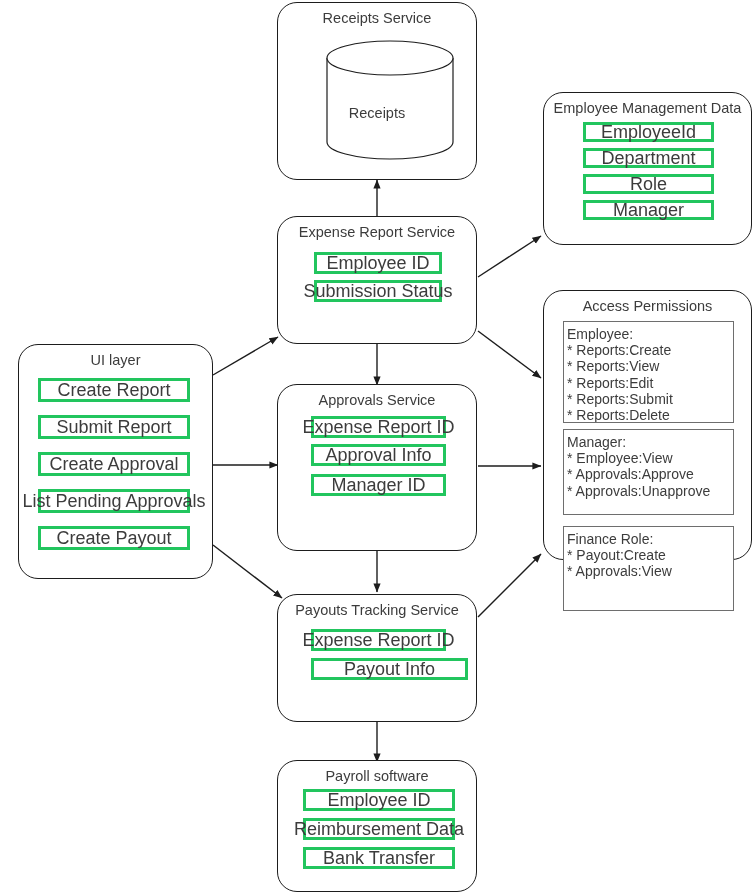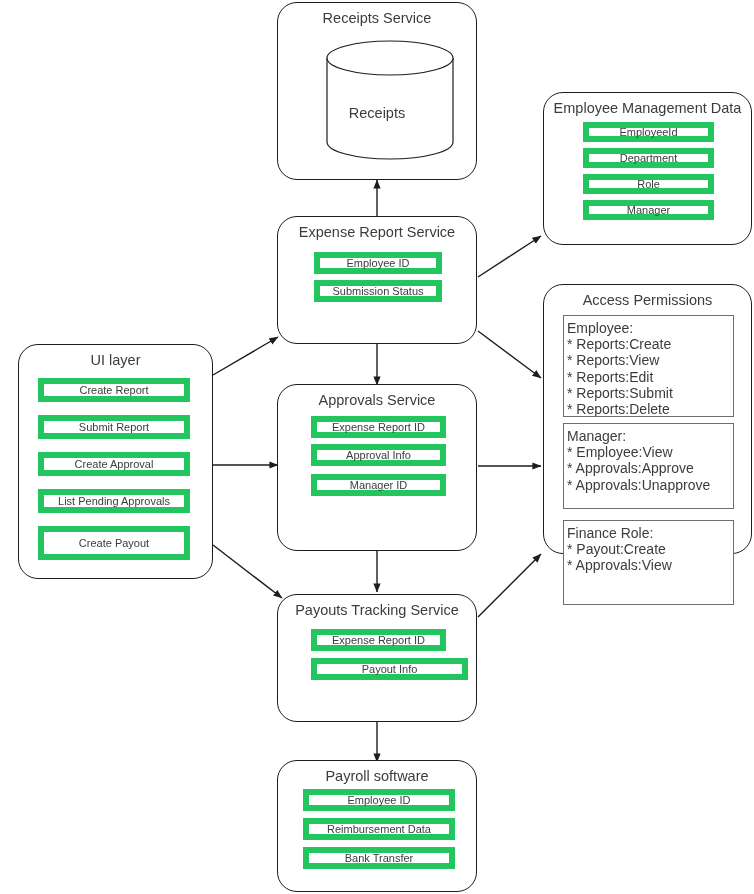--- a/index.html
+++ b/index.html
@@ -38,24 +38,24 @@
     left: 0;
     right: 0;
     text-align: center;
     font-size: 14.5px;
     color: #3c3c3c;
     white-space: nowrap;
   }
   .field {
     position: absolute;
     box-sizing: border-box;
-    border: 6px solid #22c55e;
+    border: 3px solid #22c55e;
     background: #ffffff;
     text-align: center;
-    font-size: 11px;
+    font-size: 18px;
     color: #3c3c3c;
     line-height: 1;
     display: flex;
     align-items: center;
     justify-content: center;
     white-space: nowrap;
   }
   .perm-block {
     position: absolute;
     box-sizing: border-box;
@@ -151,21 +151,21 @@
     <div class="field" style="left:39px; top:81px; width:131px; height:20px;">Role</div>
     <div class="field" style="left:39px; top:107px; width:131px; height:20px;">Manager</div>
   </div>
 
   <div class="node" style="left:277px; top:216px; width:200px; height:128px;">
     <div class="node-title" style="top:7px;">Expense Report Service</div>
     <div class="field" style="left:36px; top:35px; width:128px; height:22px;">Employee ID</div>
     <div class="field" style="left:36px; top:63px; width:128px; height:22px;">Submission Status</div>
   </div>
 
-  <div class="node" style="left:543px; top:284px; width:209px; height:270px;">
+  <div class="node" style="left:543px; top:290px; width:209px; height:270px;">
     <div class="node-title" style="top:7px;">Access Permissions</div>
     <div class="perm-block" style="left:19px; top:30px; width:171px; height:102px;">Employee:
 * Reports:Create
 * Reports:View
 * Reports:Edit
 * Reports:Submit
 * Reports:Delete</div>
     <div class="perm-block" style="left:19px; top:138px; width:171px; height:86px;">Manager:
 * Employee:View
 * Approvals:Approve
@@ -174,21 +174,21 @@
 * Payout:Create
 * Approvals:View</div>
   </div>
 
   <div class="node" style="left:18px; top:344px; width:195px; height:235px;">
     <div class="node-title" style="top:7px;">UI layer</div>
     <div class="field" style="left:19px; top:33px; width:152px; height:24px;">Create Report</div>
     <div class="field" style="left:19px; top:70px; width:152px; height:24px;">Submit Report</div>
     <div class="field" style="left:19px; top:107px; width:152px; height:24px;">Create Approval</div>
     <div class="field" style="left:19px; top:144px; width:152px; height:24px;">List Pending Approvals</div>
-    <div class="field" style="left:19px; top:181px; width:152px; height:34px;">Create Payout</div>
+    <div class="field" style="left:19px; top:181px; width:152px; height:24px;">Create Payout</div>
   </div>
 
   <div class="node" style="left:277px; top:384px; width:200px; height:167px;">
     <div class="node-title" style="top:7px;">Approvals Service</div>
     <div class="field" style="left:33px; top:31px; width:135px; height:22px;">Expense Report ID</div>
     <div class="field" style="left:33px; top:59px; width:135px; height:22px;">Approval Info</div>
     <div class="field" style="left:33px; top:89px; width:135px; height:22px;">Manager ID</div>
   </div>
 
   <div class="node" style="left:277px; top:594px; width:200px; height:128px;">

